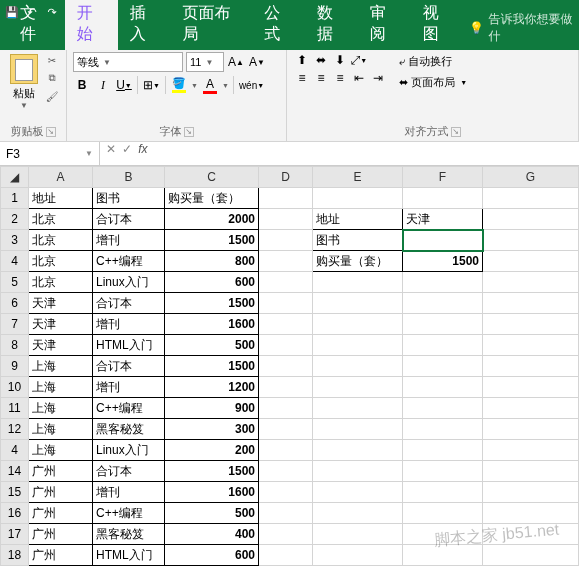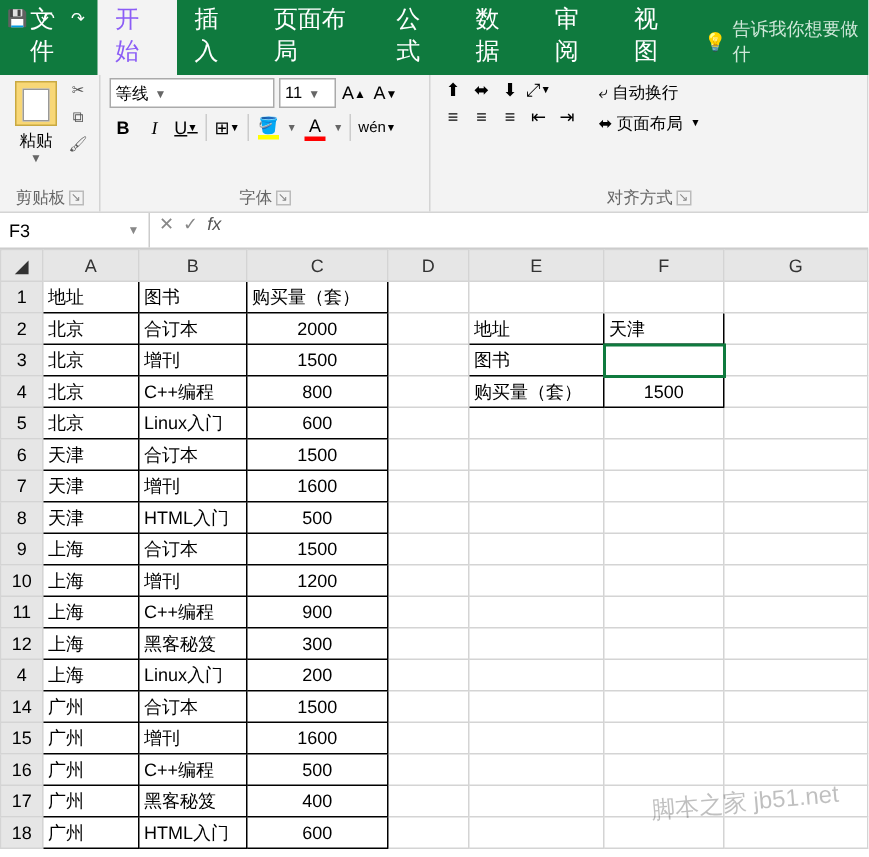--- a/index.html
+++ b/index.html
@@ -41,21 +41,21 @@
 .fx-icons { display:flex; align-items:center; gap:6px; padding:0 6px; color:#888; font-size:12px; }
 .fx-icons .fx { font-style:italic; color:#555; }
 .formula { border-left:1px solid #ccc; padding:0 6px; font-size:12px; flex:1; height:100%; display:flex; align-items:center; }
 .sheet { position:relative; }
 table { border-collapse:collapse; width:100%; }
 th, td { border:1px solid #d4d4d4; font-size:12px; font-weight:normal; height:21px; }
 th { background:#e6e6e6; color:#333; }
 .rowhdr { width:28px; text-align:center; background:#e6e6e6; }
 .colhdr { text-align:center; }
 td.cell { padding:0 3px; background:#fff; }
-td.cell.r { text-align:center; }
+td.cell.r { text-align:right;font-weight:bold; }
 .boxed { border:1px solid #000 !important; }
 .red { background:#ff0000; color:#fff; }
 .hl { outline:2px solid #0f7a3e; outline-offset:-1px; }
 .watermark { position:absolute; right:20px; bottom:20px; color:rgba(0,0,0,0.25); font-size:16px; pointer-events:none; transform:rotate(-5deg); }
 </style>
 </head>
 <body>
 
 <div class="titlebar">
   <div class="tb-icon">💾</div>

